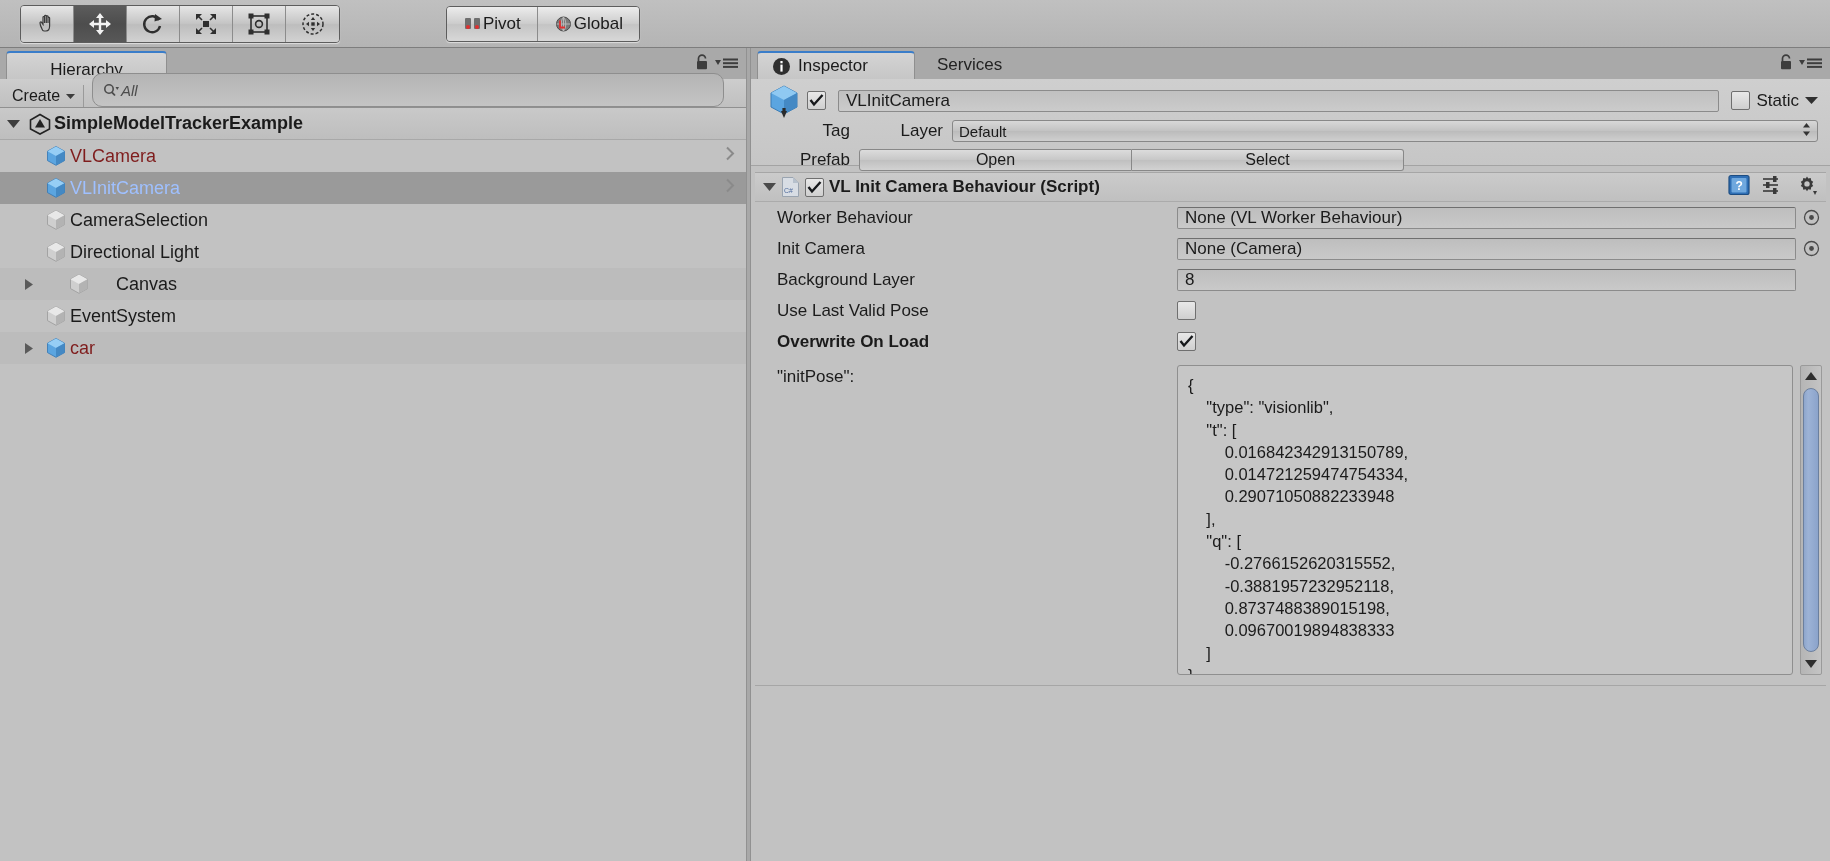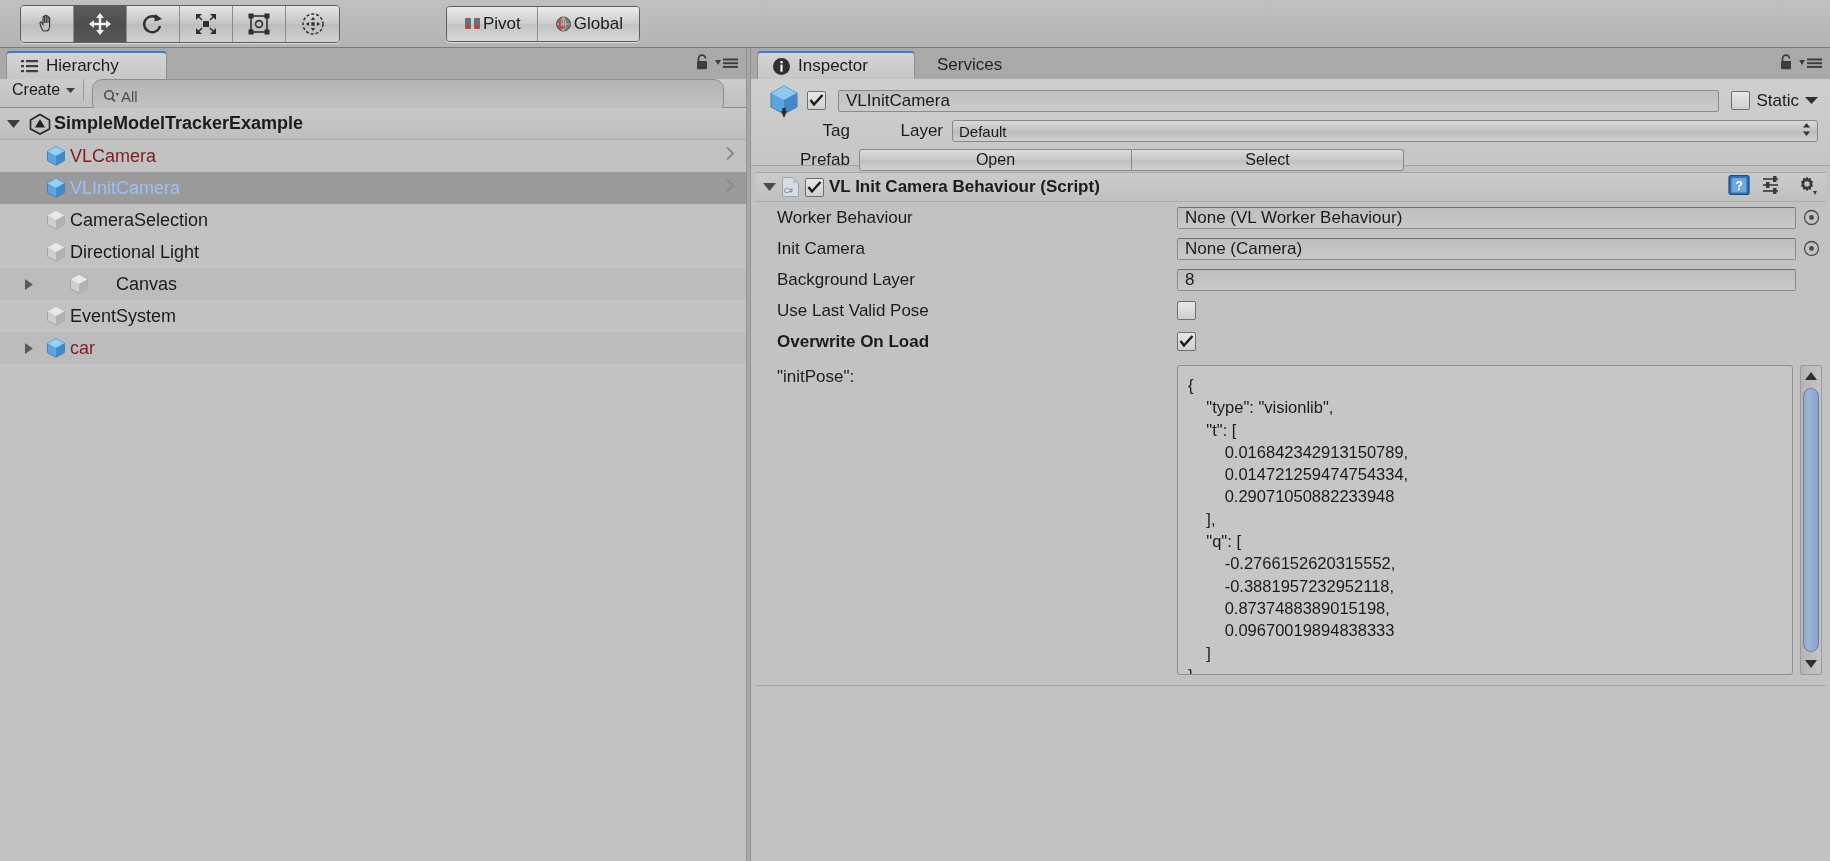--- a/index.html
+++ b/index.html
@@ -109,21 +109,21 @@
     position: absolute; right: 8px; top: 6px;
     display: flex; align-items: center; gap: 6px;
   }
   .lock-icon, .menu-icon { cursor: pointer; }
 
   
   .hier-toolbar {
     position: relative; height: 29px;
     background: linear-gradient(to bottom, #cdcdcd 0%, #c0c0c0 100%);
     border-bottom: 1px solid #909090;
-    display: flex; align-items: flex-start;
+    display: flex; align-items: flex-end;
     padding: 0 6px;
     box-sizing: border-box;
   }
   .create-btn {
     display: flex; align-items: center; gap: 6px;
     font-size: 16px;
     padding: 2px 8px 2px 6px;
     cursor: pointer;
     border-right: 1px solid #9a9a9a;
     height: 22px;
@@ -135,20 +135,21 @@
     height: 20px;
     background: linear-gradient(to bottom, #b4b4b4 0%, #c4c4c4 100%);
     border: 1px solid #8e8e8e;
     border-radius: 10px;
     display: flex; align-items: center;
     padding: 16px 10px;
     font-size: 15px;
     color: #4c4c4c;
     box-sizing: border-box;
     cursor: text;
+    font-style: italic;
   }
   .search-field .sicon { margin-right: 2px; display: flex; align-items: center; }
 
   
   .hier-tree { position: relative; background: #c2c2c2; }
   .hier-row {
     position: relative;
     height: 32px;
     display: flex; align-items: center;
     font-size: 18px;
@@ -443,21 +444,21 @@
         <path d="M9.5 2v14M2.5 9h14M9.5 2c-3 3-3 11 0 14M9.5 2c3 3 3 11 0 14" fill="none" stroke="#bdbdbd" stroke-width="0.9"></path>
         <path d="M6 5.5v7h5" fill="none" stroke="#e03030" stroke-width="1.8"></path>
       </svg>
       <span>Global</span>
     </div>
   </div>
 </div>
 
 <div id="hierarchy-panel">
   <div class="tabbar">
-    <div class="tab active" style="left:6px; width:161px;">
+    <div class="tab active" style="left:6px; width:161px;flex-direction:column;">
       <svg width="18" height="15" viewBox="0 0 18 15">
         <g fill="#3d3d3d">
           <rect x="0" y="1" width="3" height="2.2"></rect>
             <rect x="5" y="1" width="12" height="2.2"></rect>
           <rect x="0" y="6" width="3" height="2.2"></rect>
             <rect x="5" y="6" width="12" height="2.2"></rect>
           <rect x="0" y="11" width="3" height="2.2"></rect>
             <rect x="5" y="11" width="12" height="2.2"></rect>
         </g>
       </svg>

